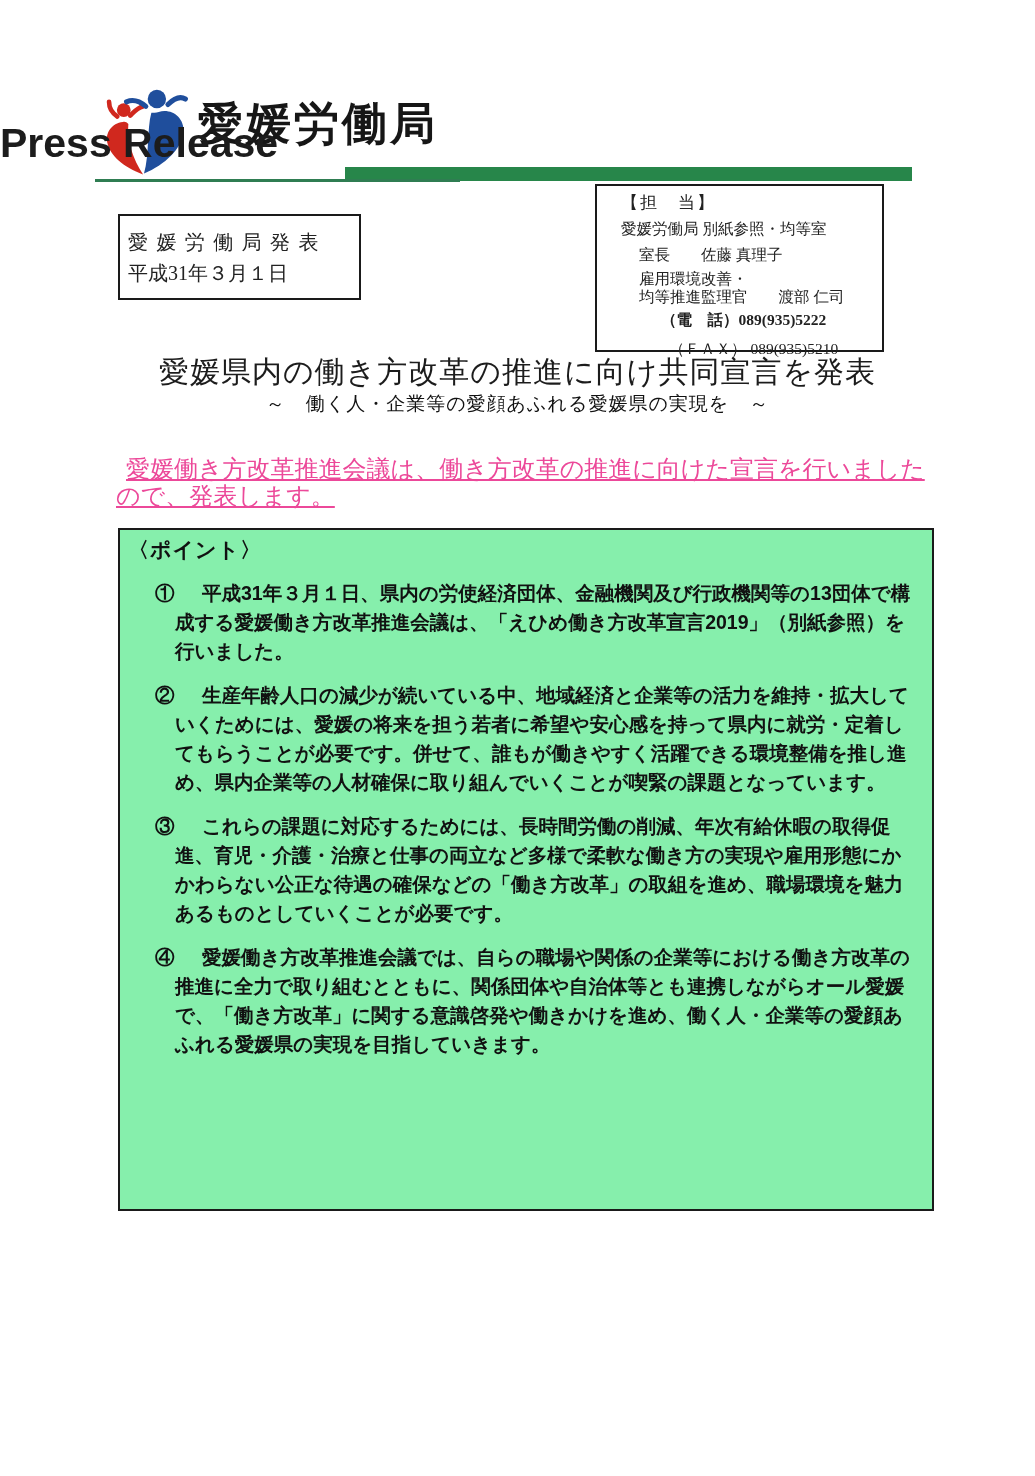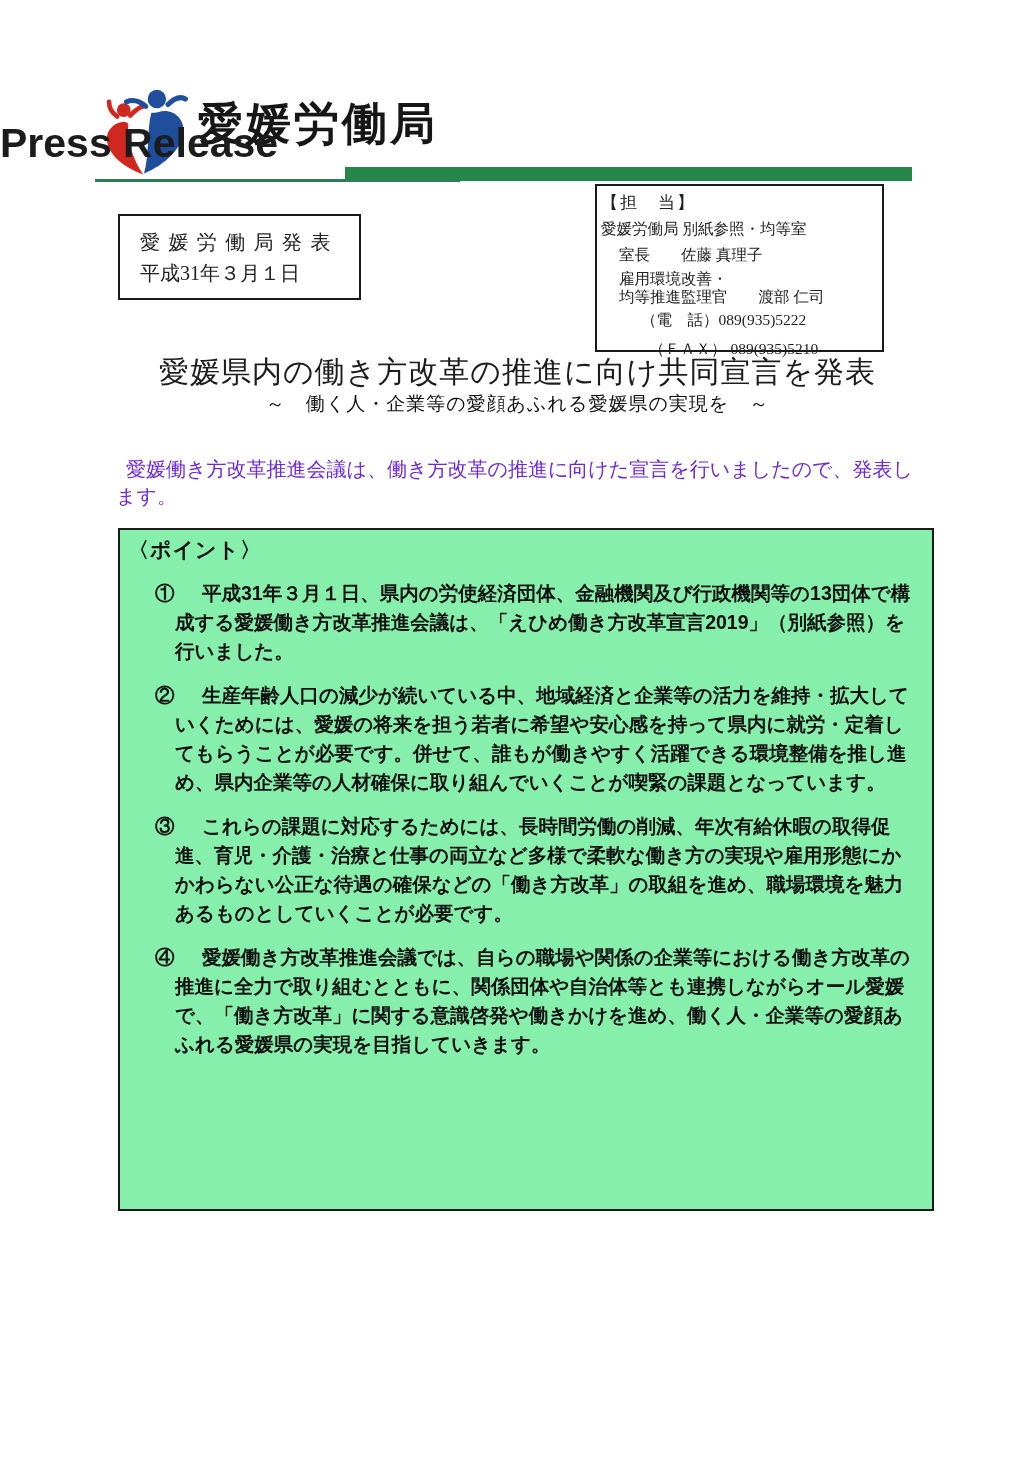--- a/index.html
+++ b/index.html
@@ -25,56 +25,57 @@
   }
   .bar-green{position:absolute;top:167px;left:345px;width:567px;height:14px;background:#27864a;}
   .rule-thin{position:absolute;top:179px;left:95px;width:365px;height:3px;background:#2f7d52;}
 
   
   .date-box{
     position:absolute;left:118px;top:214px;width:243px;height:86px;
     border:2px solid #1a1a1a;
     font-family:"Liberation Serif",serif;
     font-size:20px;line-height:31px;color:#222;
-    padding:11px 0 0 20px;box-sizing:border-box;
+    padding:11px 0 0 8px;box-sizing:border-box;
   }
   .date-box .publisher{letter-spacing:0.42em;}
 
   
   .contact-box{
     position:absolute;left:595px;top:184px;width:289px;height:168px;
     border:2px solid #1a1a1a;background:#fff;
     font-family:"Liberation Serif",serif;
     font-size:15.5px;line-height:21px;color:#222;
-    padding:6px 4px;box-sizing:border-box;
+    padding:6px 24px;box-sizing:border-box;
   }
   .contact-box .c-heading{font-size:17px;letter-spacing:2px;}
   .contact-box .c-office{margin-top:5px;}
   .contact-box .c-chief{margin:5px 0 0 18px;}
   .contact-box .c-officer-title{margin:5px 0 0 18px;line-height:18px;}
   .contact-box .c-officer{margin-left:18px;line-height:18px;}
-  .contact-box .c-tel{margin:3px 0 8px 40px;}
+  .contact-box .c-tel{margin:3px 0 8px 40px;font-weight:bold;}
   .contact-box .c-fax{margin:7px 0 0 48px;}
 
   
   .main-title{
     position:absolute;top:352px;left:0;width:100%;text-align:center;
     font-size:30px;font-weight:normal;color:#1c1c1c;letter-spacing:1px;
   }
   .sub-title{
     position:absolute;top:391px;left:0;width:100%;text-align:center;
     font-size:19px;font-weight:normal;color:#111;letter-spacing:1px;
   }
 
   
   .lead{
     position:absolute;top:456px;left:116px;width:816px;
     font-family:"Liberation Serif",serif;
-    font-size:20px;line-height:27px;color:#6d28d9;
+    font-size:24px;line-height:27px;color:#ec4899;
     text-indent:10px;
+    text-decoration:underline;
   }
 
   
   .points-box{
     position:absolute;top:528px;left:118px;width:816px;height:683px;
     border:2px solid #1a1a1a;box-sizing:border-box;background:#86efac;
   }
   .points-heading{
     margin:6px 0 0 8px;
     font-size:21px;font-weight:bold;letter-spacing:1px;color:#111;

